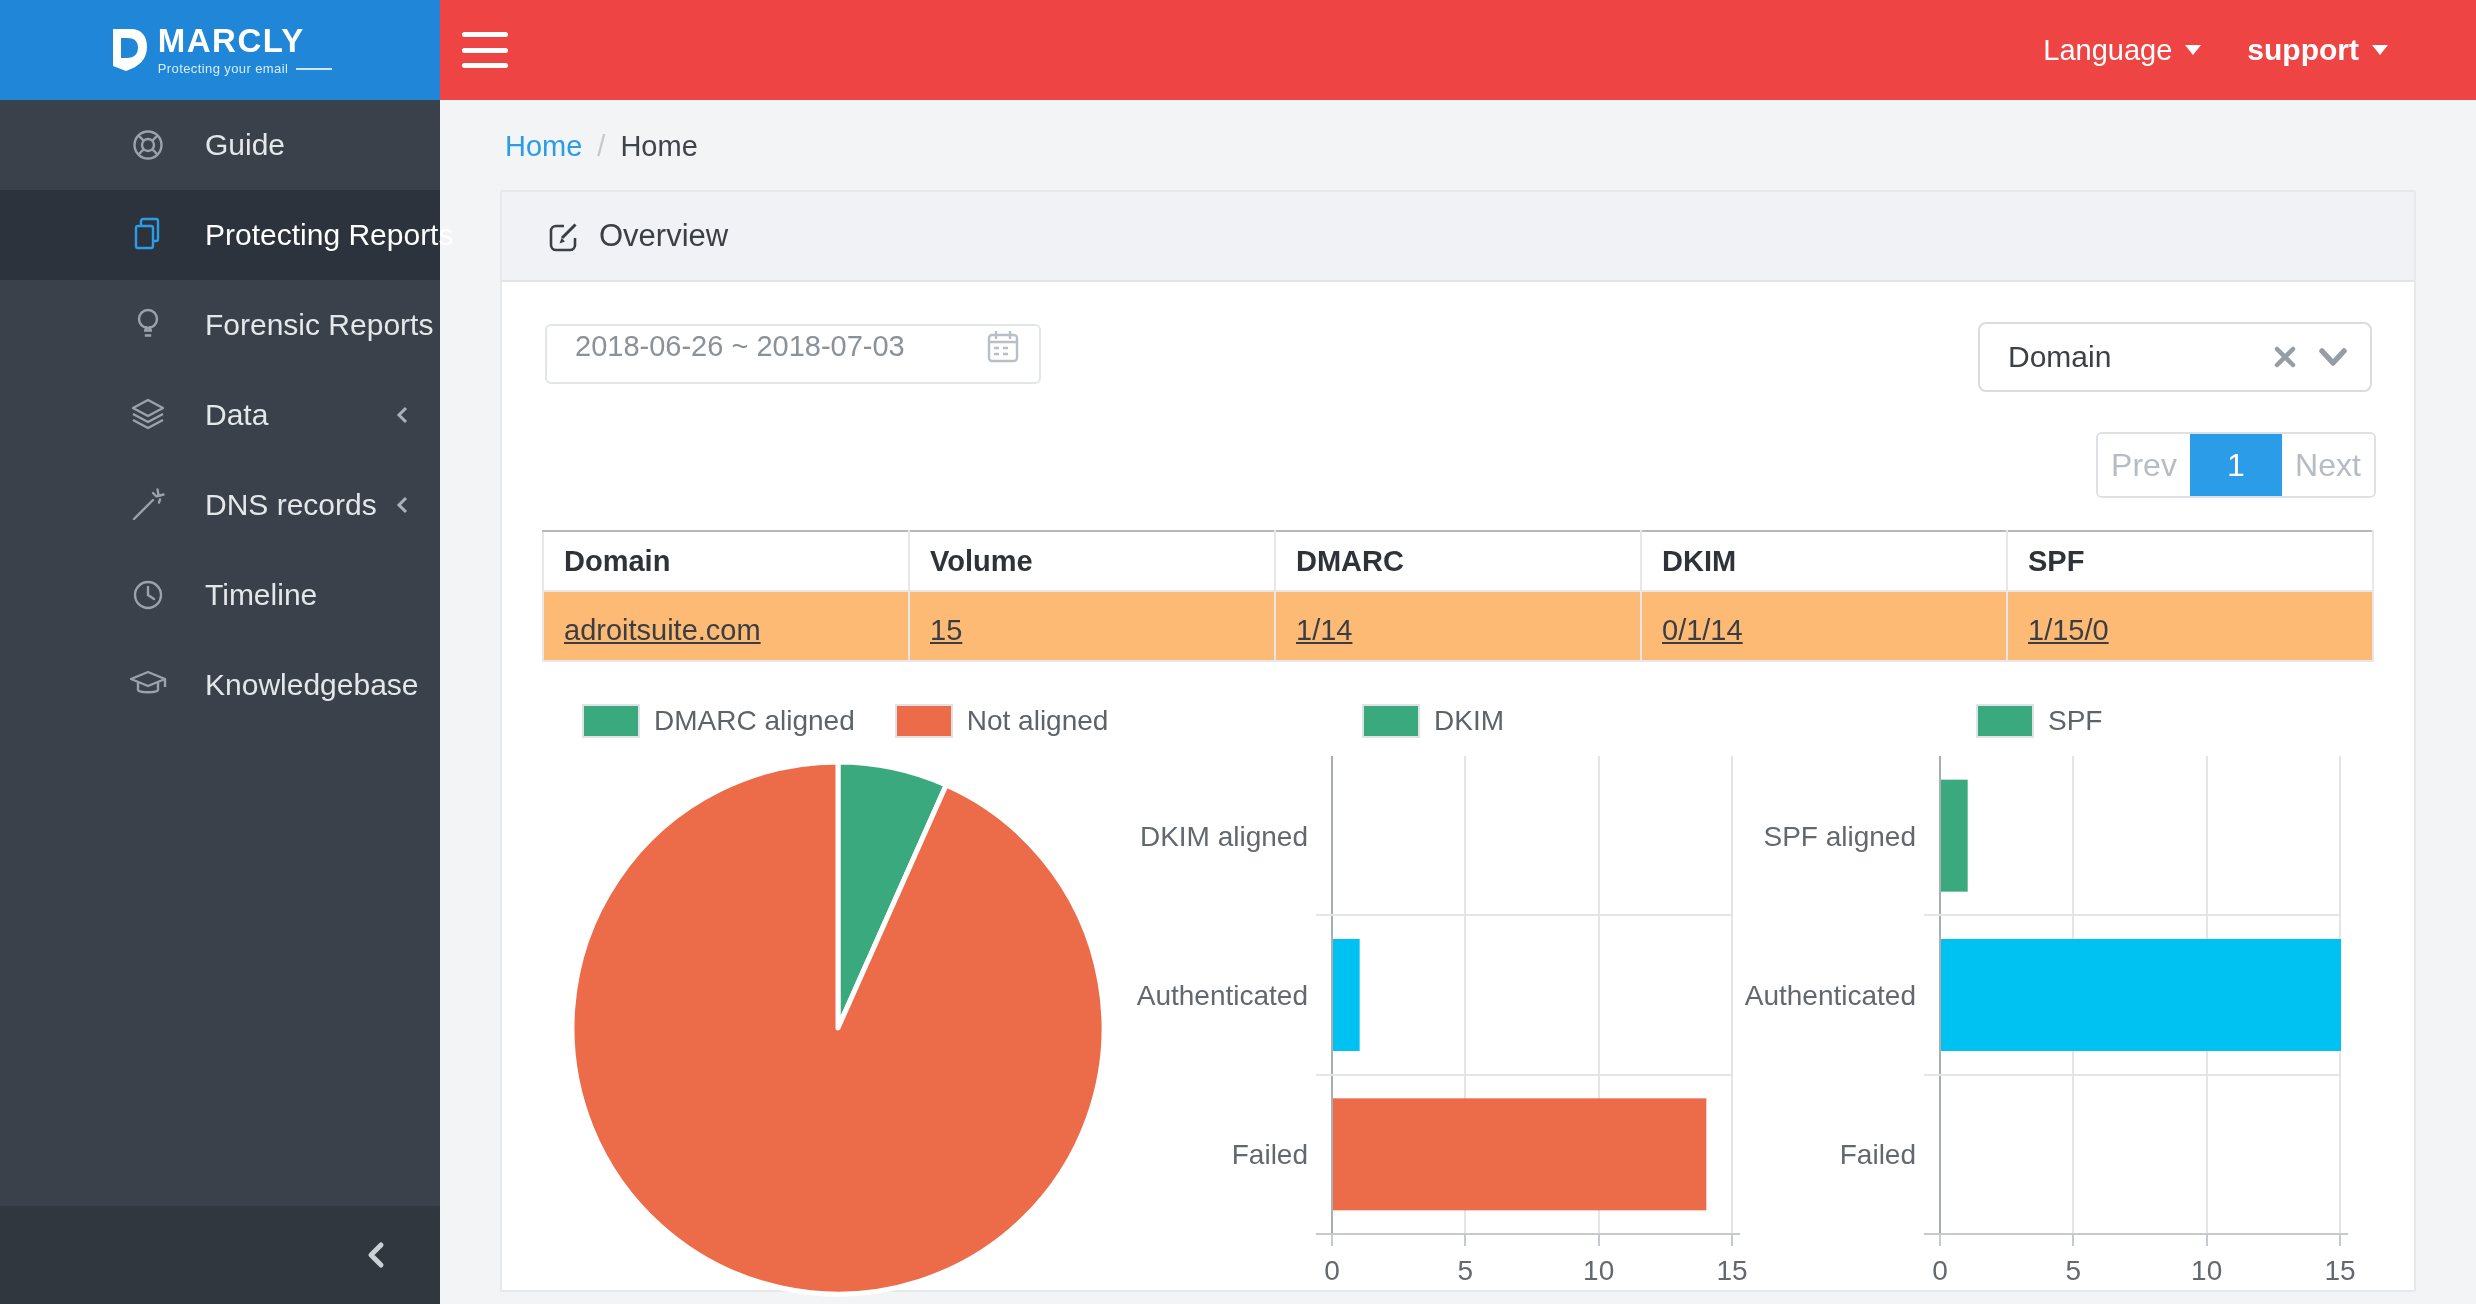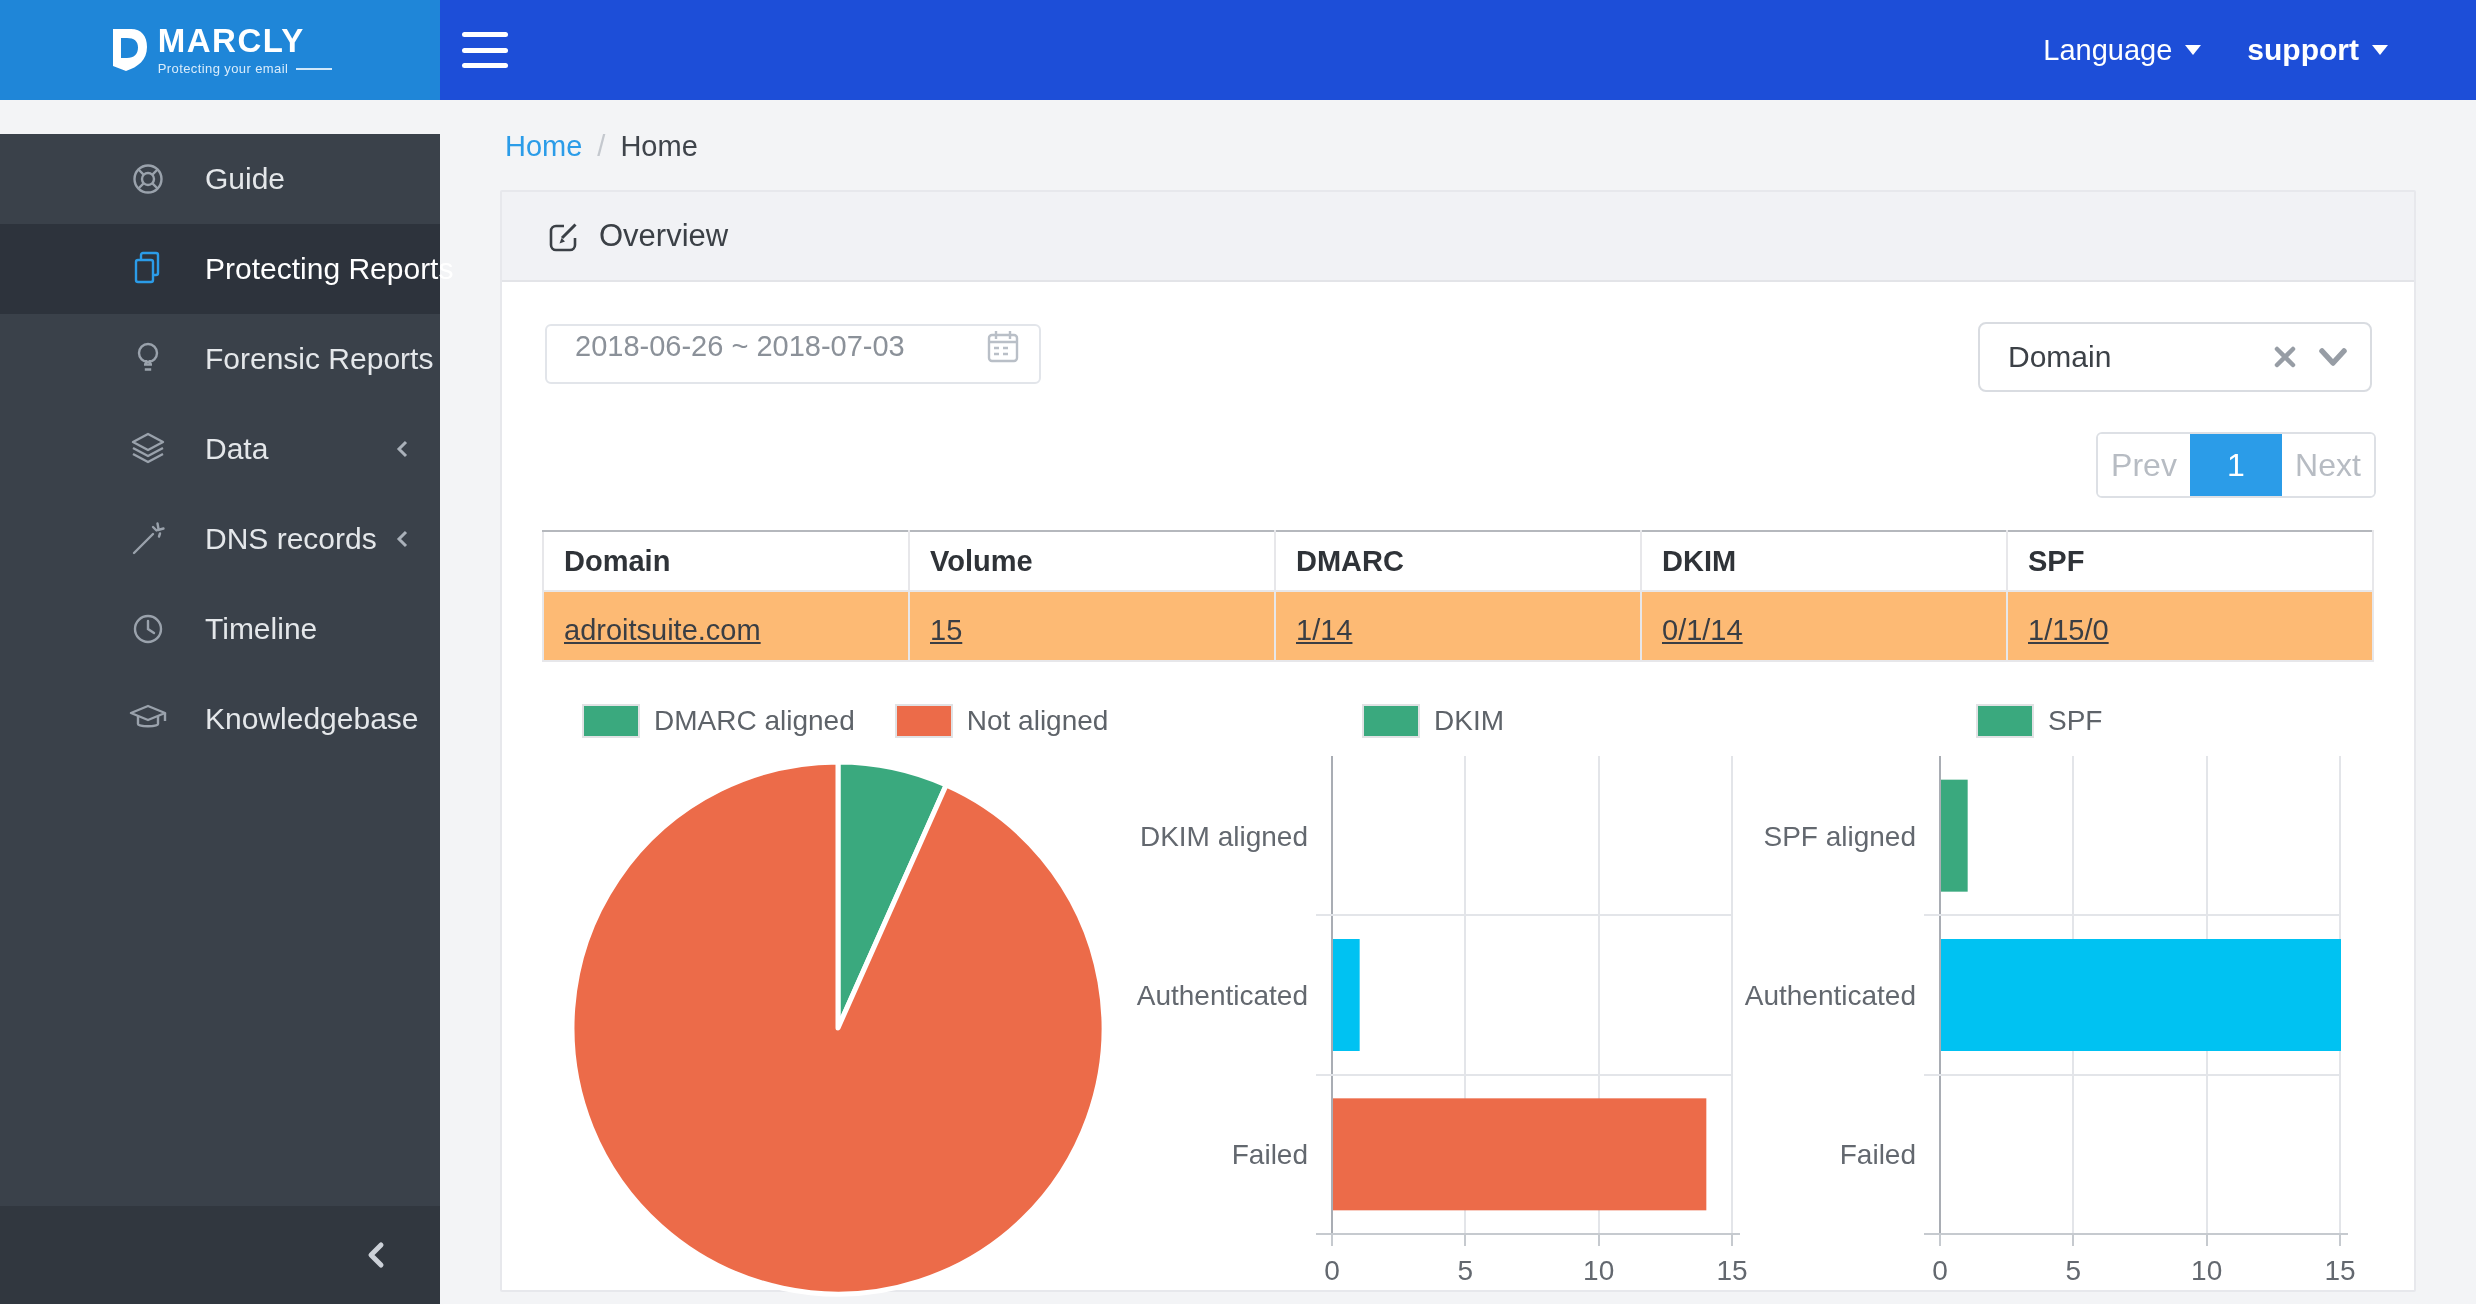--- a/index.html
+++ b/index.html
@@ -1,37 +1,37 @@
 <!DOCTYPE html>
 <html><head>
 <meta charset="utf-8">
 <style>
   html,body{margin:0;padding:0;background:#e9eaec;}
   .screen{position:relative;width:2476px;height:1304px;overflow:hidden;
           background:#f3f4f6;font-family:"Liberation Sans",sans-serif;
           -webkit-font-smoothing:antialiased;}
 
   
-  .topbar{position:absolute;left:0;top:0;width:2476px;height:100px;background:#1d4ed8;}
+  .topbar{position:absolute;left:0;top:0;width:2476px;height:100px;background:#ef4444;}
   .logo-area{position:absolute;left:0;top:0;width:440px;height:100px;background:#1f86d8;
              display:flex;align-items:center;justify-content:center;gap:8px;cursor:pointer;}
   .logo-text{display:flex;flex-direction:column;}
   .brand{color:#fff;font-weight:bold;font-size:33px;letter-spacing:1.5px;line-height:1;}
   .tagline{color:#d9ecfb;font-size:13px;letter-spacing:.4px;margin-top:4px;display:flex;align-items:center;gap:8px;}
   .tag-dash{display:inline-block;width:36px;height:2px;background:#cfe7fa;}
   .hamburger{position:absolute;left:462px;top:30px;width:50px;height:40px;border:0;background:transparent;
              display:flex;flex-direction:column;justify-content:space-between;padding:2px 0;cursor:pointer;}
   .hamburger span{display:block;width:46px;height:5px;background:#fff;border-radius:3px;}
   .topbar-right{position:absolute;right:88px;top:0;height:100px;display:flex;align-items:center;gap:46px;}
   .top-menu-item{display:flex;align-items:center;gap:13px;color:#fff;font-size:29px;cursor:pointer;}
   .top-menu-item.bold{font-weight:bold;font-size:30px;}
   .caret{width:0;height:0;border-left:8px solid transparent;border-right:8px solid transparent;border-top:10px solid #fff;}
 
   
-  .sidebar{position:absolute;left:0;top:100px;width:440px;bottom:0;background:#3a414a;margin-top:34px;}
+  .sidebar{position:absolute;left:0;top:100px;width:440px;bottom:0;background:#3a414a;}
   .side-item{position:relative;height:90px;display:flex;align-items:center;color:#e4e7ea;font-size:30px;cursor:pointer;}
   .side-item.active{background:#2d333c;color:#ffffff;}
   .si-icon{position:absolute;left:126px;top:50%;transform:translateY(-50%);width:44px;height:44px;display:flex;align-items:center;justify-content:center;}
   .si-label{margin-left:205px;white-space:nowrap;}
   .si-caret{position:absolute;right:26px;top:50%;transform:translateY(-50%);display:flex;}
   .sidebar-footer{position:absolute;left:0;right:0;bottom:0;height:98px;background:#31373f;cursor:pointer;}
   .sidebar-footer .fc{position:absolute;left:362px;top:32px;}
 
   
   .breadcrumb{position:absolute;left:505px;top:130px;display:flex;align-items:center;gap:15px;font-size:29px;}

